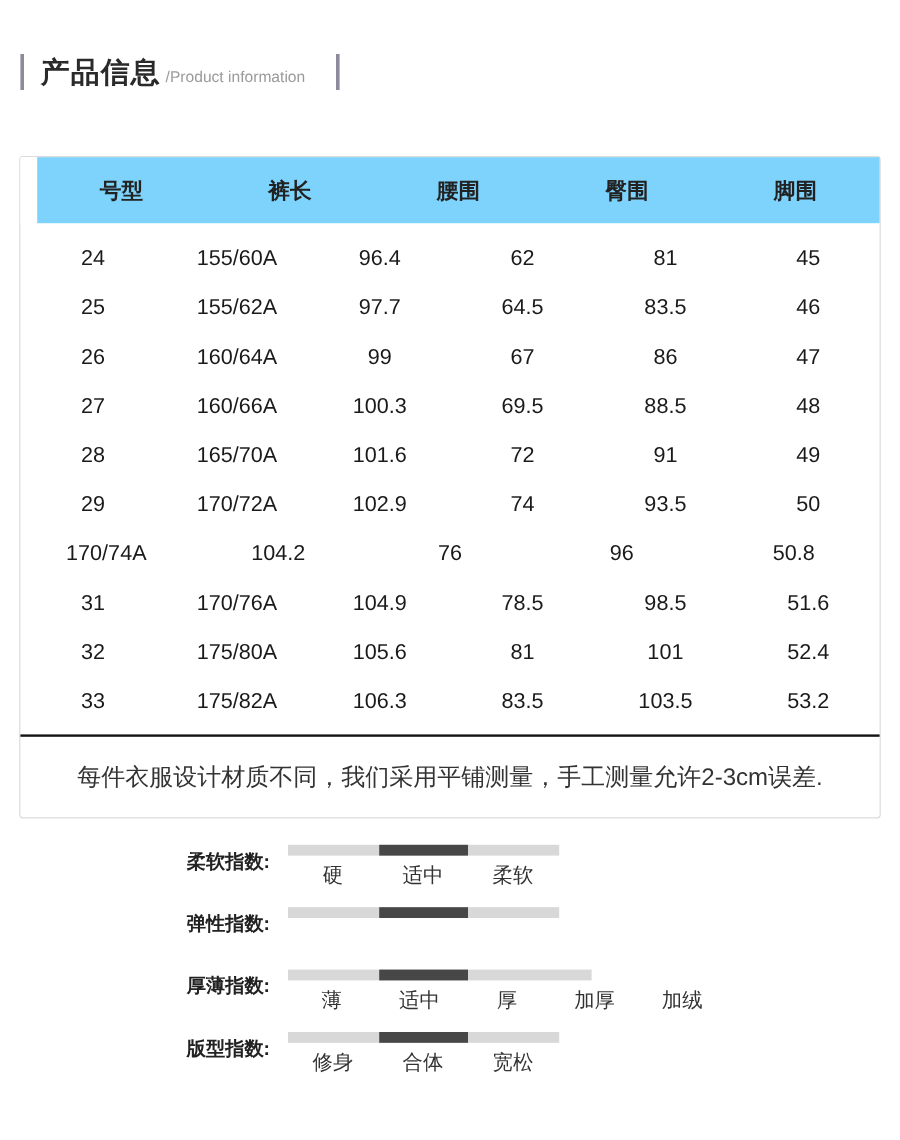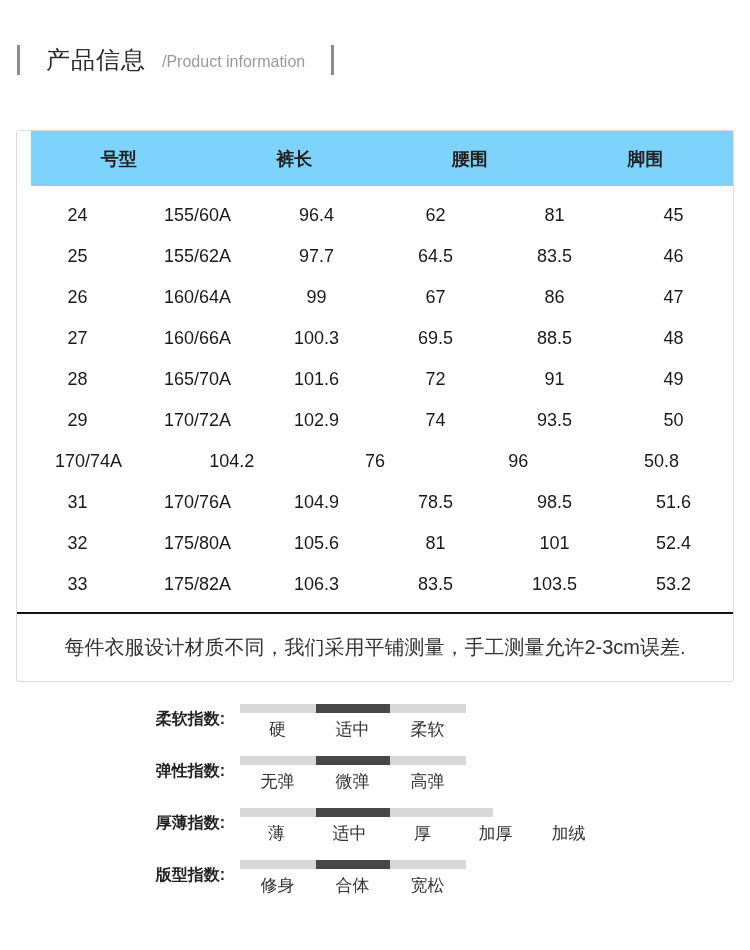--- a/index.html
+++ b/index.html
@@ -14,22 +14,22 @@
   }
 
   
   .title-block {
     position: absolute; left: 17px; top: 44px; height: 32px;
     display: flex; align-items: center;
   }
   .vbar { width: 3px; height: 30px; background: #8e8a9c; }
   .vbar.left  { margin-right: 14px; }
   .vbar.right { margin-left: 14px; }
-  .page-title { margin: 12px; font-size: 24px; font-weight: 400; color: #2a2a2a; letter-spacing: 1px; }
-  .page-subtitle { font-size: 16px; color: #9b9b9b; align-self: flex-end; margin: 0 12px 5px 4px; }
+  .page-title { margin: 0; font-size: 24px; font-weight: 700; color: #2a2a2a; letter-spacing: 1px; }
+  .page-subtitle { font-size: 13px; color: #9b9b9b; align-self: flex-end; margin: 0 12px 5px 4px; }
 
   
   .size-table {
     position: absolute; left: 16px; top: 130px; width: 718px;
     border: 1px solid #dcdcdc; border-radius: 3px;
     background: #ffffff;
   }
   .t-row { display: flex; width: 100%; }
   .t-head { height: 55px; }
   .t-head .h0 { width: 107px; background: #f5f5f5; }
@@ -80,20 +80,21 @@
   <span class="vbar right"></span>
 </div>
 
 <div class="size-table">
   <div class="t-row t-head">
     <div class="hgap"></div>
     <div class="hrest">
       <div class="hc">号型</div>
       <div class="hc">裤长</div>
       <div class="hc">腰围</div>
+      <div class="hc">臀围</div>
       <div class="hc">脚围</div>
     </div>
   </div>
 
   <div class="t-body">
     <div class="d-row">
       <div class="c0">24</div>
       <div class="c">155/60A</div>
       <div class="c">96.4</div>
       <div class="c">62</div>
@@ -191,25 +192,20 @@
       </div>
     </div>
   </div>
 
   <div class="idx-row">
     <div class="idx-label">弹性指数:</div>
     <div class="idx-body">
       <div class="idx-bar">
         <div class="idx-bar-active"></div>
       </div>
-      <div class="idx-opts">
-        <span>无弹</span>
-        <span>微弹</span>
-        <span>高弹</span>
-      </div>
     </div>
   </div>
 
   <div class="idx-row wide">
     <div class="idx-label">厚薄指数:</div>
     <div class="idx-body">
       <div class="idx-bar">
         <div class="idx-bar-active"></div>
       </div>
       <div class="idx-opts">

